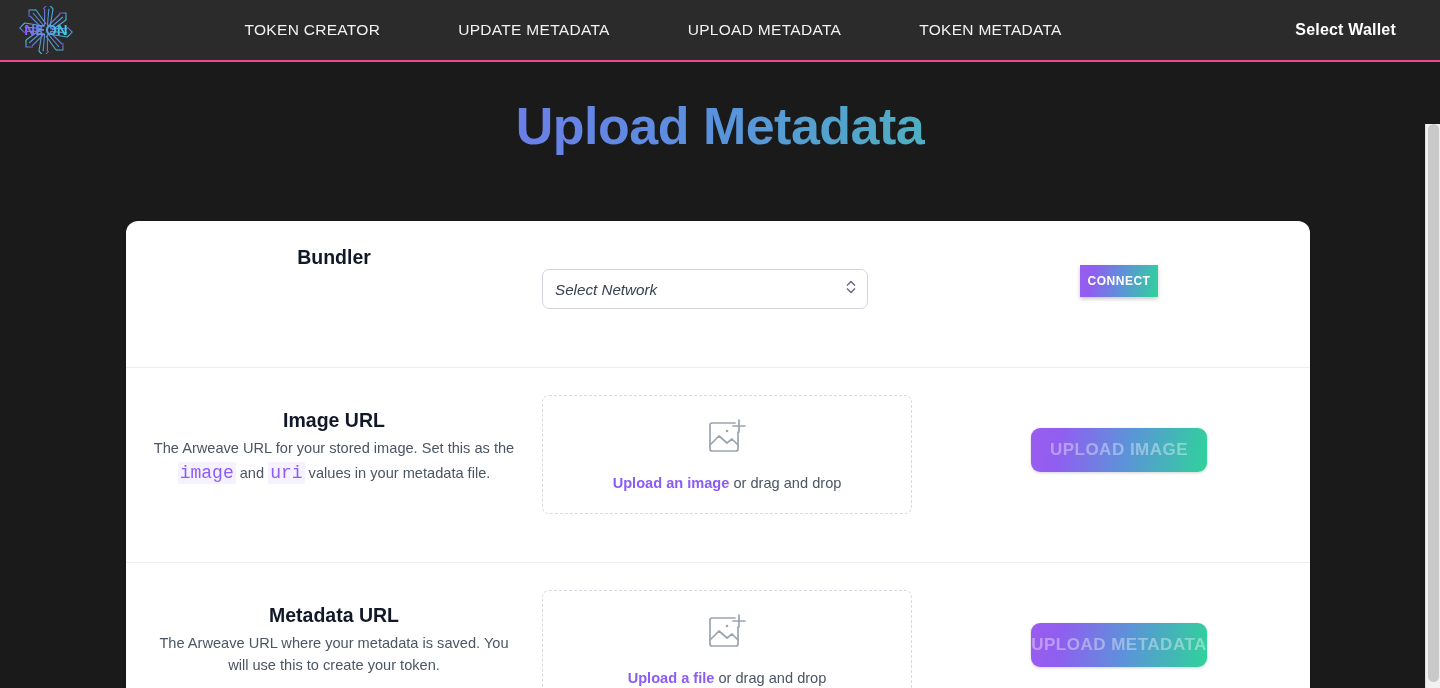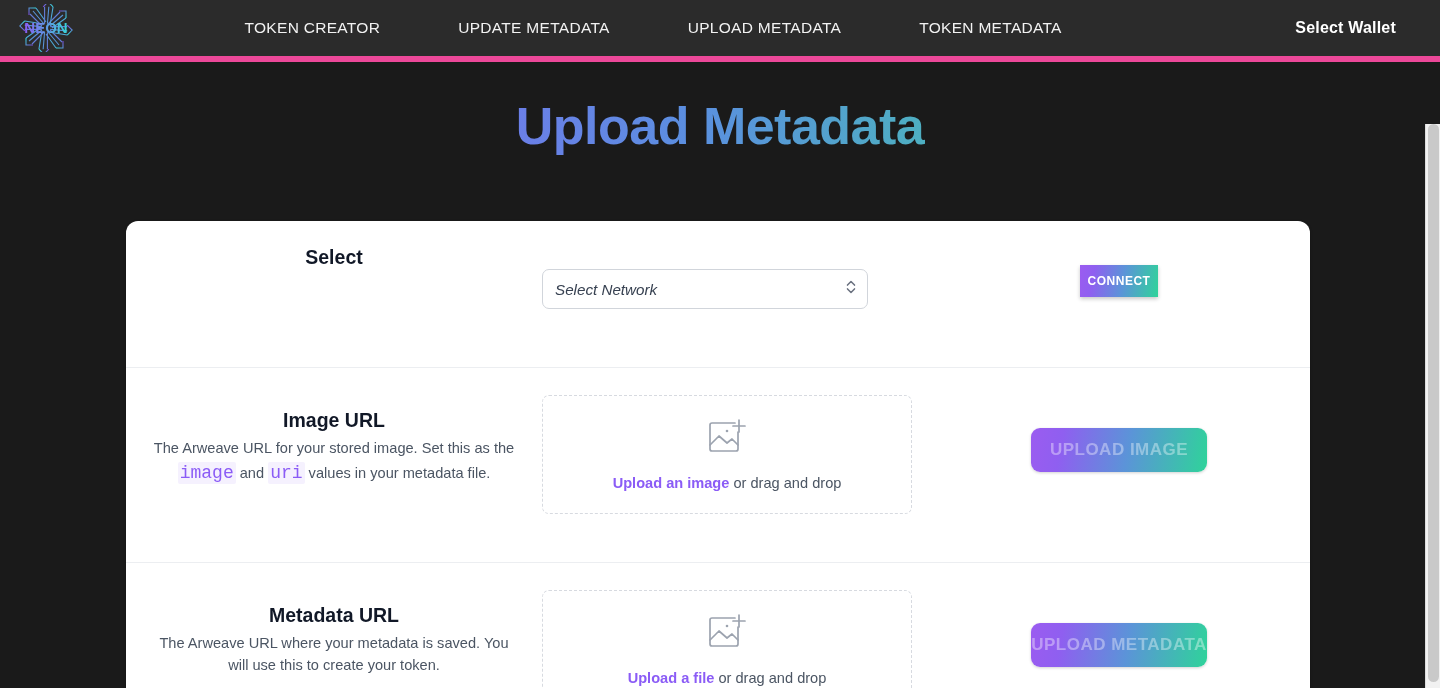--- a/index.html
+++ b/index.html
@@ -17,21 +17,21 @@
   }
 
   
   .navbar {
     height: 62px;
     background: #2b2b2b;
     display: flex;
     align-items: center;
     position: relative;
     padding: 0 0 0 12px;
-    border-bottom: 6px solid #ec4899;
+    border-bottom: 2px solid #ec4899;
   }
 
   .brand {
     width: 68px;
     height: 50px;
     display: flex;
     align-items: center;
     justify-content: center;
     flex: 0 0 auto;
     position: relative;
@@ -353,21 +353,21 @@
 
 <div class="page">
 
   <h1 class="page-title">Upload Metadata</h1>
 
   <div class="card">
 
     <div class="row row-bundler">
 
       <div class="row-desc">
-        <div class="row-title">Select</div>
+        <div class="row-title">Bundler</div>
       </div>
 
       <div class="row-control">
         <span class="select-wrap">
           <select class="network-select">
             <option>Select Network</option>
           </select>
           <span class="select-chevrons">
             <svg width="12" height="17" viewBox="0 0 12 17" fill="none" stroke="#6b7280" stroke-width="1.5" stroke-linecap="round" stroke-linejoin="round">
               <path d="M2.5 6.6 L6 3 L9.5 6.6"></path>

